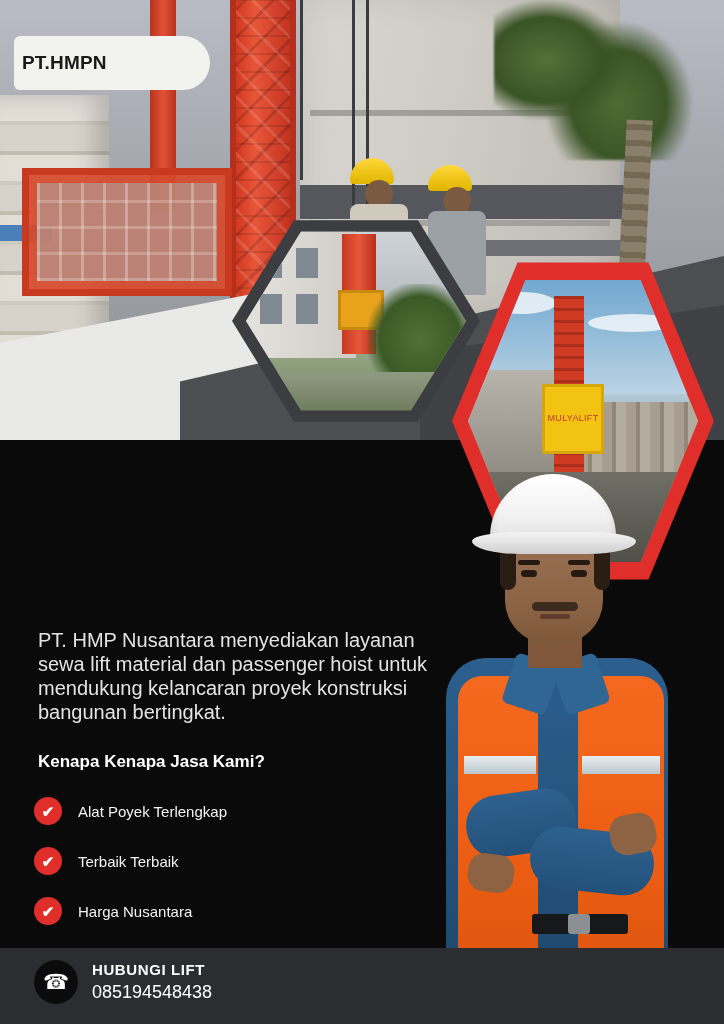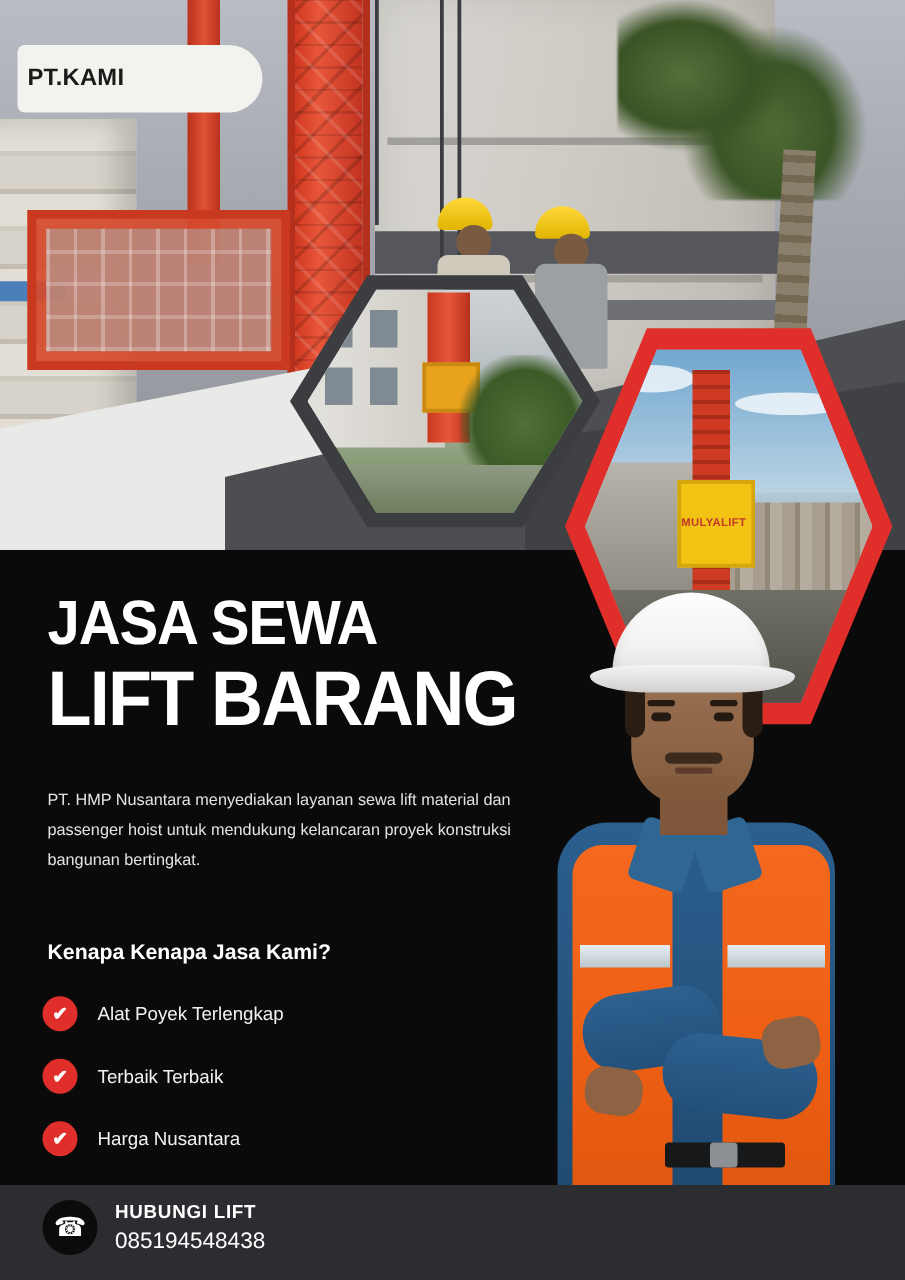--- a/index.html
+++ b/index.html
@@ -193,21 +193,21 @@
   .hp2-mast {
     position: absolute; left: 86px; top: 22px; width: 30px; height: 180px;
     background: repeating-linear-gradient(0deg, #cf3b22 0 9px, #a92d18 9px 12px);
   }
   .hp2-lift {
     position: absolute; left: 74px; top: 110px; width: 62px; height: 70px;
     background: #f2c313; border: 3px solid #d6a70c;
   }
   .hp2-lift-txt {
     position: absolute; left: 0; top: 26px; width: 100%;
-    text-align: left; font-size: 9px; font-weight: 700; color: #c0392b;
+    text-align: center; font-size: 9px; font-weight: 400; color: #c0392b;
     font-family: "Liberation Sans", sans-serif; letter-spacing: .3px;
   }
   .hp2-bldg {
     position: absolute; left: 0; top: 96px; width: 90px; height: 110px;
     background: linear-gradient(180deg, #b9b4ab, #8e8a82);
   }
   .hp2-city {
     position: absolute; right: 0; top: 128px; width: 120px; height: 70px;
     background: repeating-linear-gradient(90deg, #a79e91 0 10px, #918878 10px 14px, #b5aca0 14px 24px);
   }
@@ -229,21 +229,21 @@
     font-family: "Liberation Sans", sans-serif;
   }
   .title-2 {
     font-size: 62px; line-height: 64px; font-weight: 700; color: #ffffff;
     letter-spacing: -1.5px; margin-top: 4px;
     transform: scaleX(.93); transform-origin: left center;
     font-family: "Liberation Sans", sans-serif;
   }
   .desc {
     position: absolute; left: 38px; top: 628px; width: 400px;
-    color: #e3e3e3; font-size: 13px; line-height: 24px;
+    color: #e3e3e3; font-size: 20px; line-height: 24px;
   }
 
   .why-title {
     position: absolute; left: 38px; top: 752px;
     color: #ffffff; font-size: 17px; font-weight: 700;
   }
   .bullets { position: absolute; left: 34px; top: 786px; width: 350px; }
   .bullet { display: flex; align-items: center; height: 50px; }
   .bullet-icon {
     width: 28px; height: 28px; border-radius: 50%;
@@ -439,21 +439,21 @@
     <div class="hp2-bldg"></div>
     <div class="hp2-city"></div>
     <div class="hp2-mast"></div>
     <div class="hp2-lift">
       <div class="hp2-lift-txt">MULYALIFT</div>
     </div>
     <div class="hp2-ground"></div>
   </div>
 
   <div class="logo-badge">
-    <div class="logo-text">PT.KAMI</div>
+    <div class="logo-text">PT.HMPN</div>
   </div>
 
   <div class="person">
     <div class="p-shirt"></div>
     <div class="p-vest-l"></div>
     <div class="p-vest-r"></div>
     <div class="p-vest-strip" style="left:92px; top:294px; width:72px;"></div>
     <div class="p-vest-strip" style="left:210px; top:294px; width:78px;"></div>
     <div class="p-vest-strip" style="left:92px; top:494px; width:72px;"></div>
     <div class="p-vest-strip" style="left:210px; top:494px; width:78px;"></div>
@@ -472,24 +472,20 @@
     <div class="p-hardhat"></div>
     <div class="p-hardhat-brim"></div>
     <div class="p-arm-l"></div>
     <div class="p-arm-r"></div>
     <div class="p-hand-l"></div>
     <div class="p-hand-r"></div>
     <div class="p-belt"></div>
     <div class="p-belt-buckle"></div>
   </div>
 
-  <div class="title-wrap">
-    <div class="title-1">JASA SEWA</div>
-    <div class="title-2">LIFT BARANG</div>
-  </div>
 
   <div class="desc">PT. HMP Nusantara menyediakan layanan sewa lift material dan passenger hoist untuk mendukung kelancaran proyek konstruksi bangunan bertingkat.</div>
 
   <div class="why-title">Kenapa Kenapa Jasa Kami?</div>
 
   <div class="bullets">
     <div class="bullet">
       <div class="bullet-icon">✔</div>
       <div class="bullet-label">Alat Poyek Terlengkap</div>
     </div>

